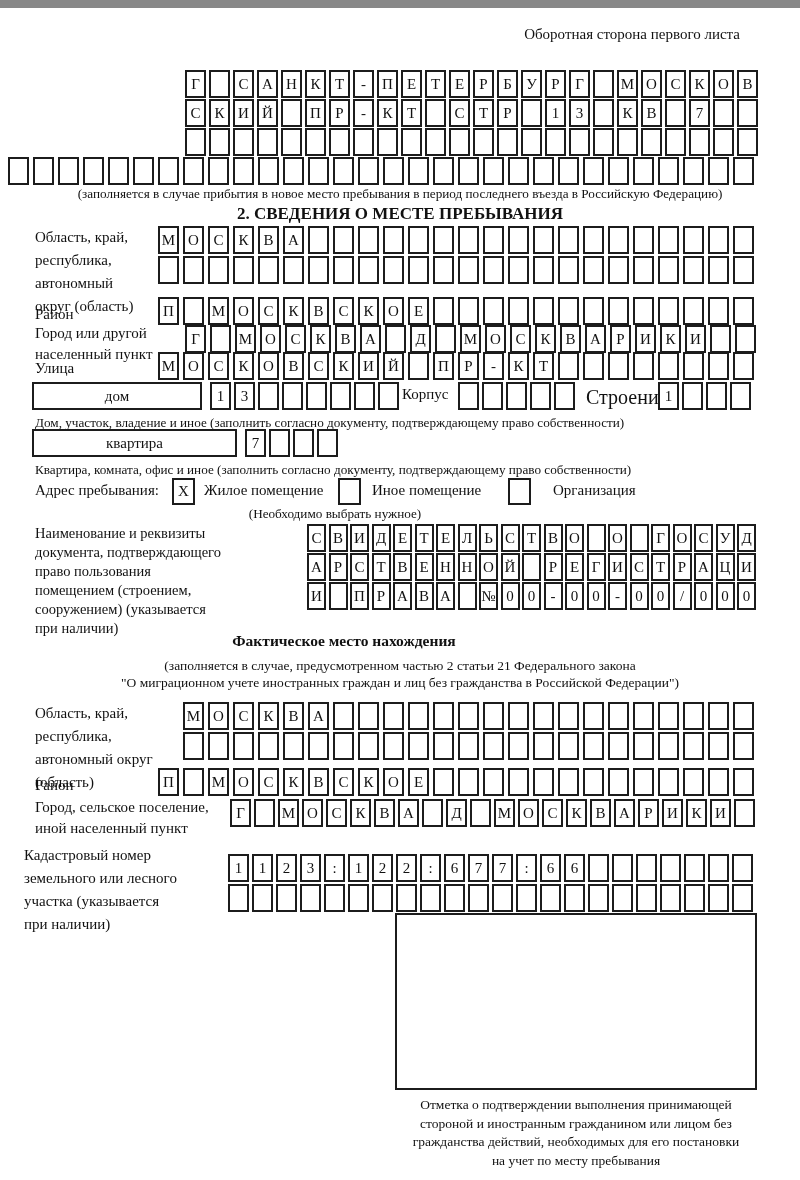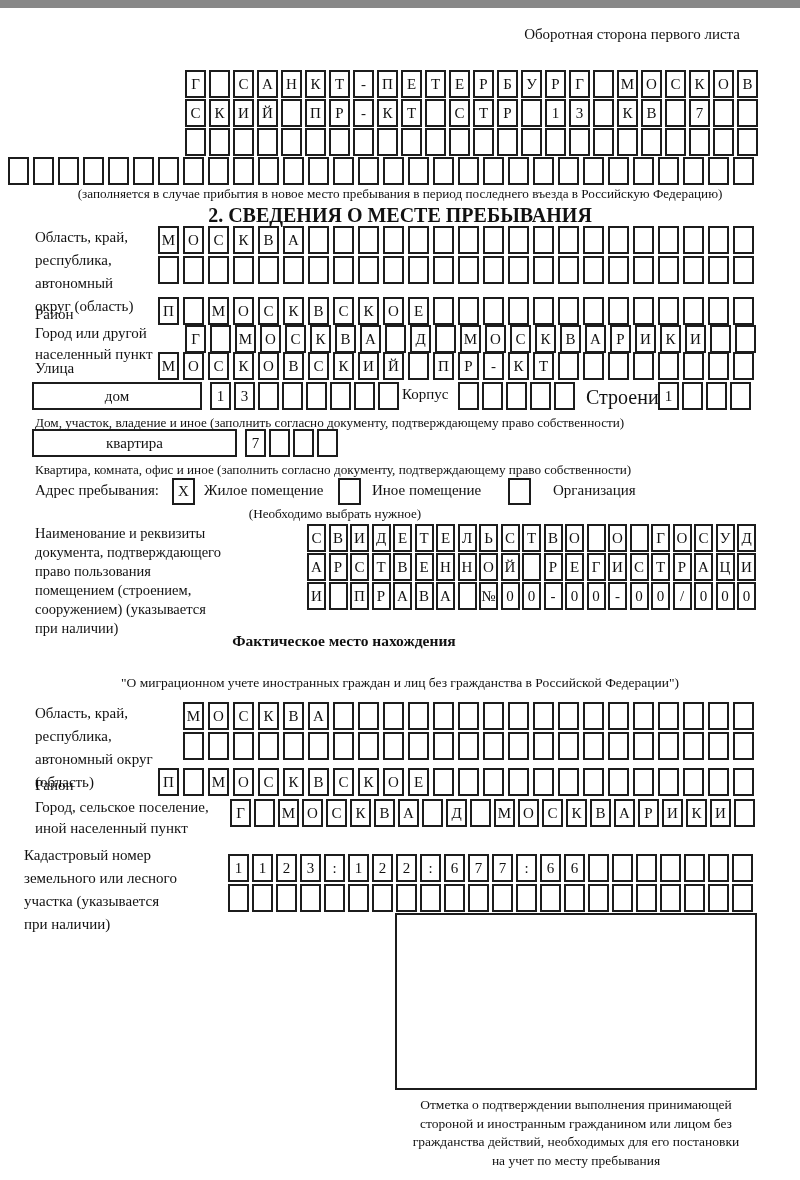--- a/index.html
+++ b/index.html
@@ -146,21 +146,21 @@
       <span class="cell"></span>
       <span class="cell"></span>
       <span class="cell"></span>
       <span class="cell"></span>
       <span class="cell"></span>
       <span class="cell"></span>
       <span class="cell"></span>
     </div>
   <div class="abs cap center" style="left:0;top:178px;width:800px;">(заполняется в случае прибытия в новое место пребывания в период последнего въезда в Российскую Федерацию)</div>
 
-  <div class="abs bold center" style="left:0;top:196px;width:800px;font-size:20px;">2. СВЕДЕНИЯ О МЕСТЕ ПРЕБЫВАНИЯ</div>
+  <div class="abs bold center" style="left:0;top:196px;width:800px;font-size:17px;">2. СВЕДЕНИЯ О МЕСТЕ ПРЕБЫВАНИЯ</div>
 
   <div class="abs lbl" style="left:35px;top:218px;width:125px;">Область, край,
 республика,
 автономный
 округ (область)</div>
   <div class="abs boxrow wide" style="left:158px;top:218px;">
       <span class="cell">М</span>
       <span class="cell">О</span>
       <span class="cell">С</span>
       <span class="cell">К</span>
@@ -412,20 +412,21 @@
       <span class="cell">-</span>
       <span class="cell">0</span>
       <span class="cell">0</span>
       <span class="cell">/</span>
       <span class="cell">0</span>
       <span class="cell">0</span>
       <span class="cell">0</span>
     </div>
 
   <div class="abs bold center" style="left:0;top:624px;width:688px;font-size:15.5px;">Фактическое место нахождения</div>
+  <div class="abs cap center" style="left:0;top:650px;width:800px;font-size:13.5px;">(заполняется в случае, предусмотренном частью 2 статьи 21 Федерального закона</div>
   <div class="abs cap center" style="left:0;top:667px;width:800px;font-size:13.5px;">"О миграционном учете иностранных граждан и лиц без гражданства в Российской Федерации")</div>
 
   <div class="abs lbl" style="left:35px;top:694px;width:145px;">Область, край,
 республика,
 автономный округ
 (область)</div>
   <div class="abs boxrow wide" style="left:183px;top:694px;">
       <span class="cell">М</span>
       <span class="cell">О</span>
       <span class="cell">С</span>

